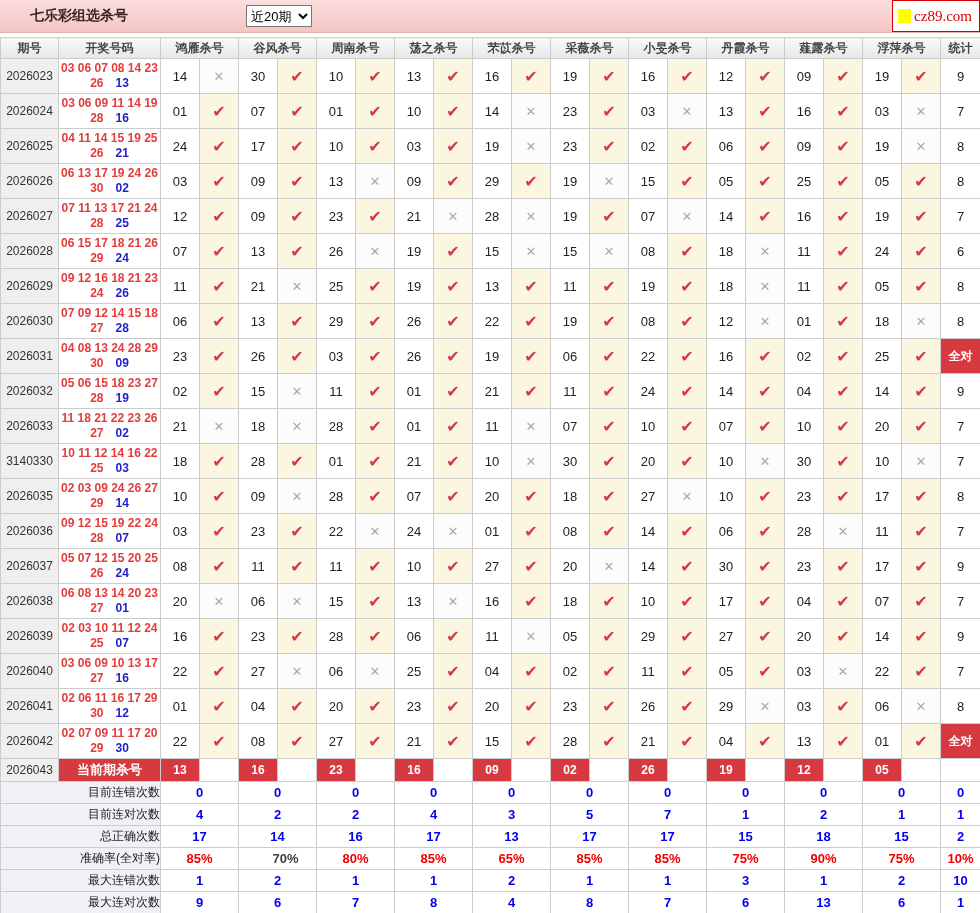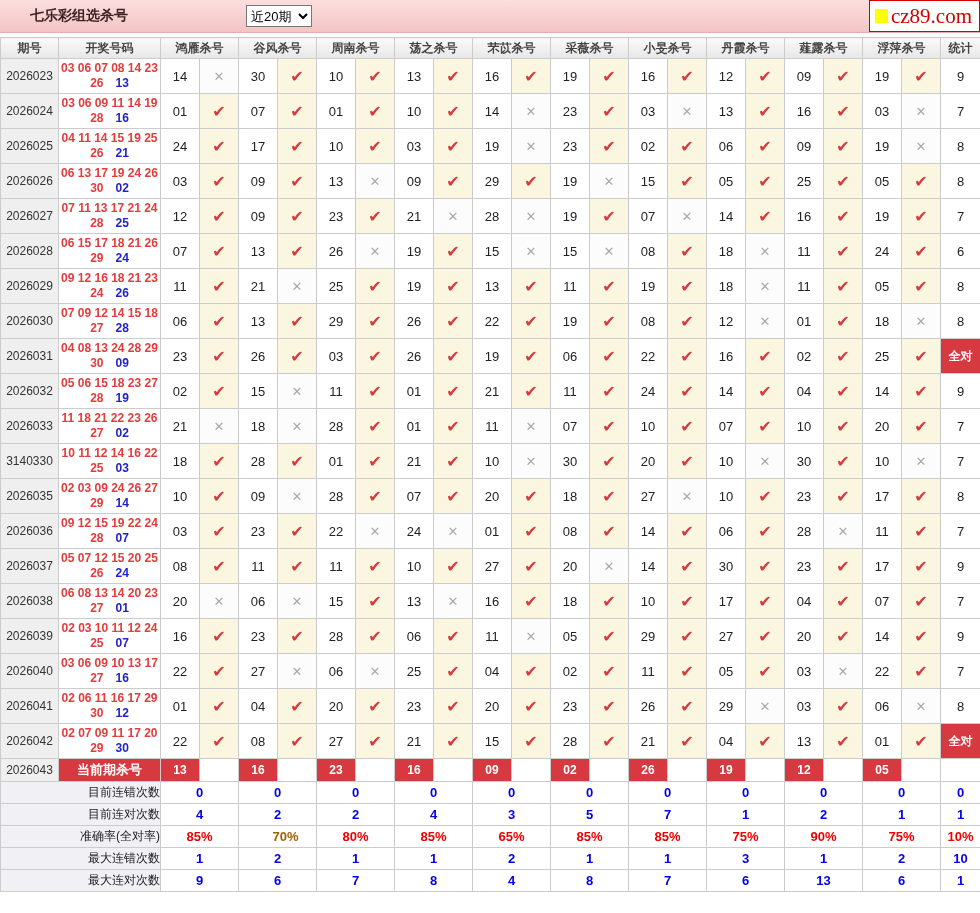--- a/index.html
+++ b/index.html
@@ -11,21 +11,21 @@
   html,body{margin:0;padding:0;background:#fff;}
   body{width:980px;font-family:"Liberation Sans","DejaVu Sans",sans-serif;}
   .topbar{position:relative;height:32px;background:linear-gradient(var(--bar-bg1),var(--bar-bg2));
     border-bottom:1px solid var(--bar-border);display:flex;align-items:center;}
   .title{margin-left:30px;font-size:14px;font-weight:bold;color:var(--title);}
   .range{margin-left:118px;height:22px;width:66px;font-size:13px;border:1px solid #777;
     background:#fff;font-family:inherit;}
   .logo{position:absolute;right:0;top:0;height:30px;background:#fff;border:1px solid var(--logo-red);
     display:flex;align-items:center;padding:0 7px 0 5px;gap:3px;text-decoration:none;cursor:pointer;}
   .sq{width:13px;height:14px;background:var(--logo-yellow);display:inline-block;}
-  .ltxt{color:var(--logo-red);font-size:21px;font-family:"Liberation Serif","DejaVu Serif",serif;}
+  .ltxt{color:var(--logo-red);font-size:15px;font-family:"Liberation Serif","DejaVu Serif",serif;}
   table{border-collapse:collapse;table-layout:fixed;width:980px;margin-top:4px;}
   th,td{border:1px solid var(--grid);text-align:center;padding:0;overflow:hidden;white-space:nowrap;}
   thead th{height:20px;background:linear-gradient(#fafafa,#e7e7e7);font-size:12px;color:#444;font-weight:bold;}
   tr.data td{height:34px;}
   td.period{background:var(--period-bg);font-size:12px;color:#333;}
   td.draw{font-size:12px;font-weight:bold;line-height:15px;}
   td.draw .d1{color:var(--draw-red);letter-spacing:0;}
   td.draw .rn{color:var(--draw-red);margin-right:12px;}
   td.draw .bn{color:var(--special-blue);}
   td.knum{font-size:13px;color:#222;background:#fff;}
@@ -705,23 +705,37 @@
         <td class="sval" colspan="2" style="color: rgb(0, 0, 238);">4</td>
         <td class="sval" colspan="2" style="color: rgb(0, 0, 238);">3</td>
         <td class="sval" colspan="2" style="color: rgb(0, 0, 238);">5</td>
         <td class="sval" colspan="2" style="color: rgb(0, 0, 238);">7</td>
         <td class="sval" colspan="2" style="color: rgb(0, 0, 238);">1</td>
         <td class="sval" colspan="2" style="color: rgb(0, 0, 238);">2</td>
         <td class="sval" colspan="2" style="color: rgb(0, 0, 238);">1</td>
         <td class="sval" style="color: rgb(0, 0, 238);">1</td>
       </tr>
       <tr class="summary">
+        <td class="slabel" colspan="2">总正确次数</td>
+        <td class="sval" colspan="2" style="color: rgb(0, 0, 238);">17</td>
+        <td class="sval" colspan="2" style="color: rgb(0, 0, 238);">14</td>
+        <td class="sval" colspan="2" style="color: rgb(0, 0, 238);">16</td>
+        <td class="sval" colspan="2" style="color: rgb(0, 0, 238);">17</td>
+        <td class="sval" colspan="2" style="color: rgb(0, 0, 238);">13</td>
+        <td class="sval" colspan="2" style="color: rgb(0, 0, 238);">17</td>
+        <td class="sval" colspan="2" style="color: rgb(0, 0, 238);">17</td>
+        <td class="sval" colspan="2" style="color: rgb(0, 0, 238);">15</td>
+        <td class="sval" colspan="2" style="color: rgb(0, 0, 238);">18</td>
+        <td class="sval" colspan="2" style="color: rgb(0, 0, 238);">15</td>
+        <td class="sval" style="color: rgb(0, 0, 238);">2</td>
+      </tr>
+      <tr class="summary">
         <td class="slabel" colspan="2">准确率(全对率)</td>
         <td class="sval" colspan="2" style="color: rgb(238, 0, 0);">85%</td>
-        <td class="sval" colspan="2" style="color: #a16207; padding-left: 16px;">70%</td>
+        <td class="sval" colspan="2" style="color: #404040; padding-left: 16px;">70%</td>
         <td class="sval" colspan="2" style="color: rgb(238, 0, 0);">80%</td>
         <td class="sval" colspan="2" style="color: rgb(238, 0, 0);">85%</td>
         <td class="sval" colspan="2" style="color: rgb(238, 0, 0);">65%</td>
         <td class="sval" colspan="2" style="color: rgb(238, 0, 0);">85%</td>
         <td class="sval" colspan="2" style="color: rgb(238, 0, 0);">85%</td>
         <td class="sval" colspan="2" style="color: rgb(238, 0, 0);">75%</td>
         <td class="sval" colspan="2" style="color: rgb(238, 0, 0);">90%</td>
         <td class="sval" colspan="2" style="color: rgb(238, 0, 0);">75%</td>
         <td class="sval" style="color: rgb(238, 0, 0);">10%</td>
       </tr>

